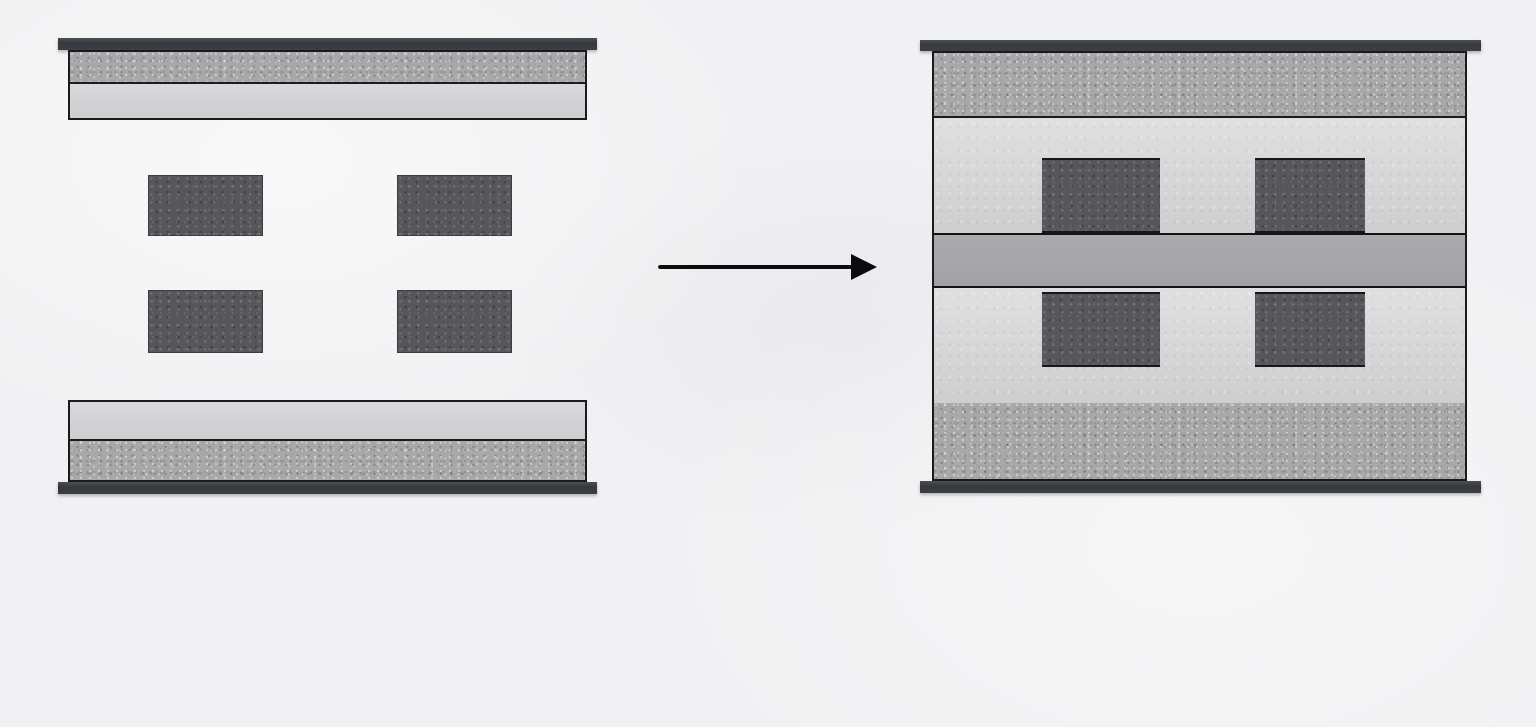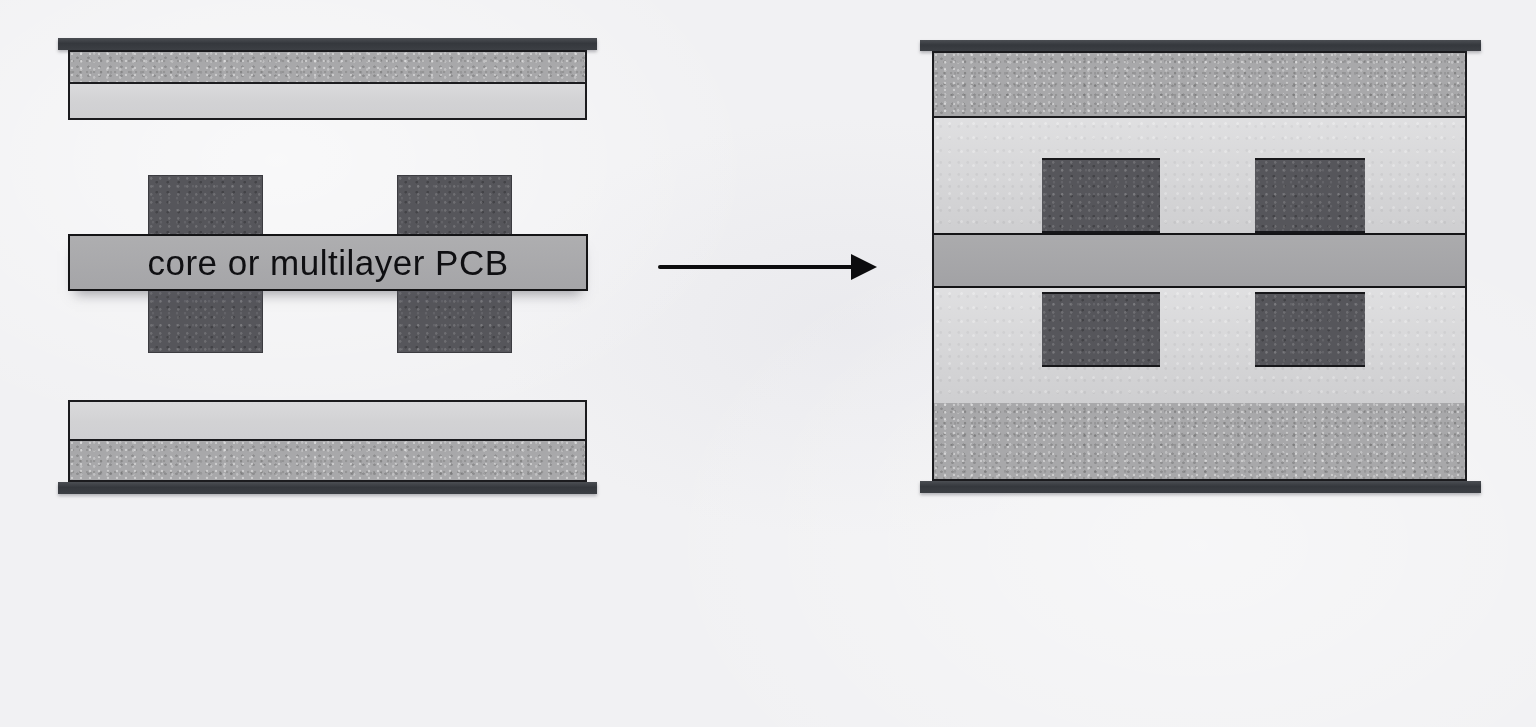--- a/index.html
+++ b/index.html
@@ -101,23 +101,20 @@
     <div class="abs foil" style="left:58px;top:38px;width:539px;height:12px;"></div>
 
     <div class="abs outlined" style="left:68px;top:50px;width:519px;height:70px;display:flex;flex-direction:column;">
       <div class="row speckle divider-b" style="height:32px;"></div>
       <div class="row lightlayer" style="flex:1;"></div>
     </div>
 
     <div class="abs block" style="left:148px;top:175px;width:115px;height:61px;z-index:1;"></div>
     <div class="abs block" style="left:397px;top:175px;width:115px;height:61px;z-index:1;"></div>
 
-    <div class="abs core" style="left:68px;top:234px;width:520px;height:57px;">
-      <span class="core-label">core or multilayer PCB</span>
-    </div>
 
     <div class="abs block" style="left:148px;top:290px;width:115px;height:63px;z-index:1;"></div>
     <div class="abs block" style="left:397px;top:290px;width:115px;height:63px;z-index:1;"></div>
 
     <div class="abs outlined" style="left:68px;top:400px;width:519px;height:82px;display:flex;flex-direction:column;">
       <div class="row lightlayer divider-b" style="height:39px;"></div>
       <div class="row speckle" style="flex:1;"></div>
     </div>
 
     <div class="abs foil" style="left:58px;top:482px;width:539px;height:12px;"></div>

